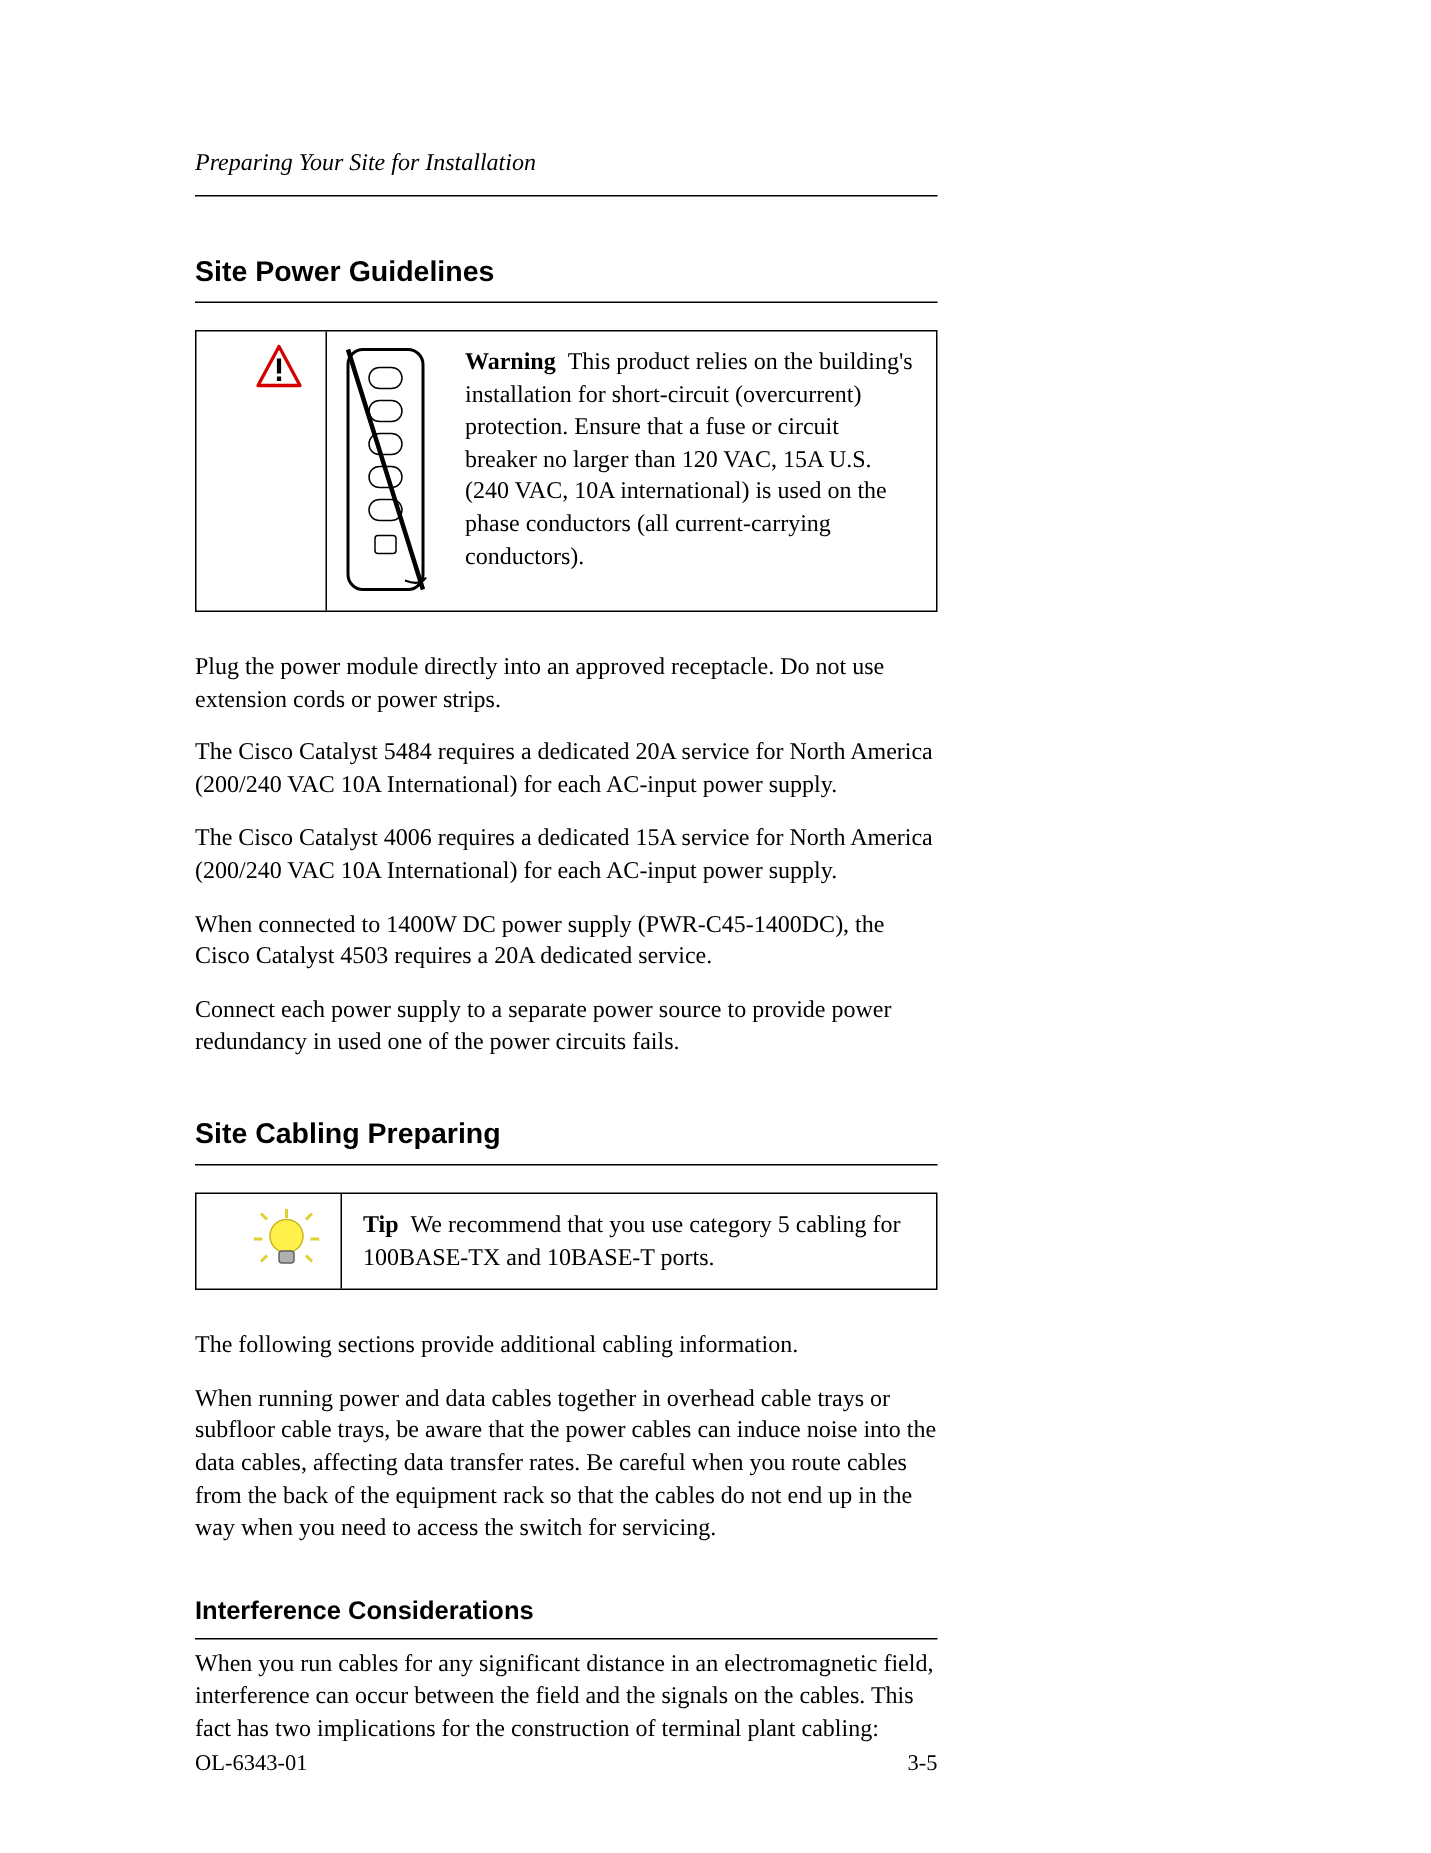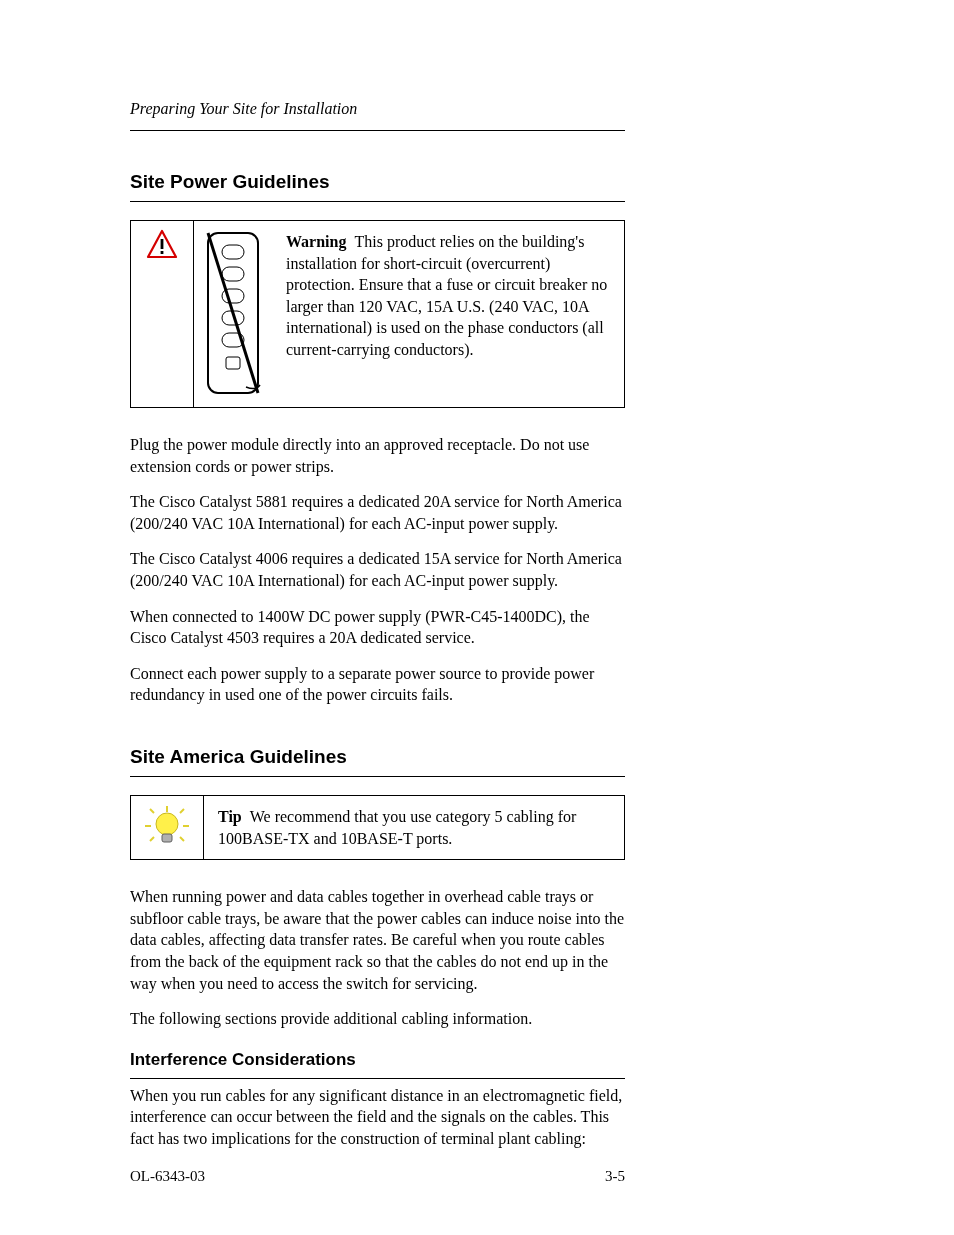--- a/index.html
+++ b/index.html
@@ -33,20 +33,21 @@
     font-weight: bold;
     margin-top: 40px;
     margin-bottom: 8px;
   }
   .bold-run { font-weight: bold; }
   .callout {
     border: 1px solid #000;
     margin-top: 18px;
     display: flex;
     align-items: stretch;
+    padding-left: 24px;
   }
   .callout .icon-cell {
     border-right: 1px solid #000;
     padding: 8px;
     display: flex;
     align-items: flex-start;
     justify-content: center;
   }
   .callout .text-cell {
     padding: 10px 14px;
@@ -57,21 +58,21 @@
   .body-text {
     font-size: 16px;
     line-height: 1.35;
     margin-top: 26px;
   }
   .body-text p { margin: 0 0 14px 0; }
   .sub-title {
     font-family: Arial, Helvetica, sans-serif;
     font-size: 17px;
     font-weight: bold;
-    margin-top: 20px;
+    margin-top: 34px;
     margin-bottom: 8px;
   }
   .footer {
     position: absolute;
     bottom: 50px;
     left: 130px;
     right: 130px;
     font-size: 15px;
   }
   .footer .doc-id { float: left; }
@@ -124,27 +125,27 @@
       </svg>
     </div>
     <div class="text-cell">
       <span class="bold-run">Warning</span>
       &nbsp;<span>This product relies on the building's installation for short-circuit (overcurrent) protection. Ensure that a fuse or circuit breaker no larger than 120 VAC, 15A U.S. (240 VAC, 10A international) is used on the phase conductors (all current-carrying conductors).</span>
     </div>
   </div>
 
   <div class="body-text">
     <p>Plug the power module directly into an approved receptacle. Do not use extension cords or power strips.</p>
-    <p>The Cisco Catalyst 5881 requires a dedicated 20A service for North America (200/240 VAC 10A International) for each AC-input power supply.</p>
+    <p>The Cisco Catalyst 5484 requires a dedicated 20A service for North America (200/240 VAC 10A International) for each AC-input power supply.</p>
     <p>The Cisco Catalyst 4006 requires a dedicated 15A service for North America (200/240 VAC 10A International) for each AC-input power supply.</p>
     <p>When connected to 1400W DC power supply (PWR-C45-1400DC), the Cisco Catalyst 4503 requires a 20A dedicated service.</p>
     <p>Connect each power supply to a separate power source to provide power redundancy in used one of the power circuits fails.</p>
   </div>
 
-  <div class="section-title">Site America Guidelines</div>
+  <div class="section-title">Site Cabling Preparing</div>
   <hr class="rule">
 
   <div class="callout">
     <div class="icon-cell tip-icon-cell">
       <svg class="bulb-svg" viewBox="0 0 44 44">
 
         <g stroke="#e0d030" stroke-width="2">
           <line x1="22" y1="2" x2="22" y2="8"></line>
           <line x1="6" y1="22" x2="0" y2="22"></line>
           <line x1="38" y1="22" x2="44" y2="22"></line>
@@ -157,29 +158,29 @@
         <rect x="17" y="30" width="10" height="8" rx="2" fill="#b0b0b0" stroke="#606060" stroke-width="1"></rect>
       </svg>
     </div>
     <div class="text-cell">
       <span class="bold-run">Tip</span>
       &nbsp;<span>We recommend that you use category 5 cabling for 100BASE-TX and 10BASE-T ports.</span>
     </div>
   </div>
 
   <div class="body-text">
+    <p>The following sections provide additional cabling information.</p>
     <p>When running power and data cables together in overhead cable trays or subfloor cable trays, be aware that the power cables can induce noise into the data cables, affecting data transfer rates. Be careful when you route cables from the back of the equipment rack so that the cables do not end up in the way when you need to access the switch for servicing.</p>
-    <p>The following sections provide additional cabling information.</p>
   </div>
 
   <div class="sub-title">Interference Considerations</div>
   <hr class="rule">
 
   <div class="body-text" style="margin-top:0;">
     <p>When you run cables for any significant distance in an electromagnetic field, interference can occur between the field and the signals on the cables. This fact has two implications for the construction of terminal plant cabling:</p>
   </div>
 
   <div class="footer">
-    <span class="doc-id">OL-6343-03</span>
+    <span class="doc-id">OL-6343-01</span>
     <span class="page-num">3-5</span>
   </div>
 
 </div>
 
 </body></html>

